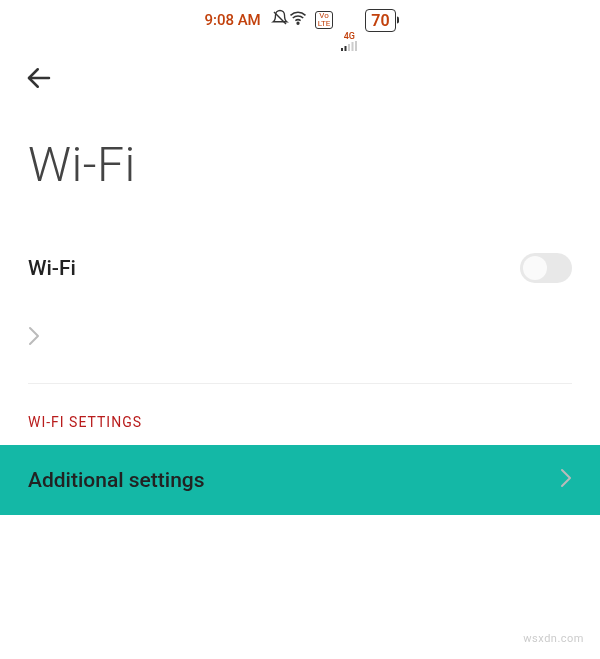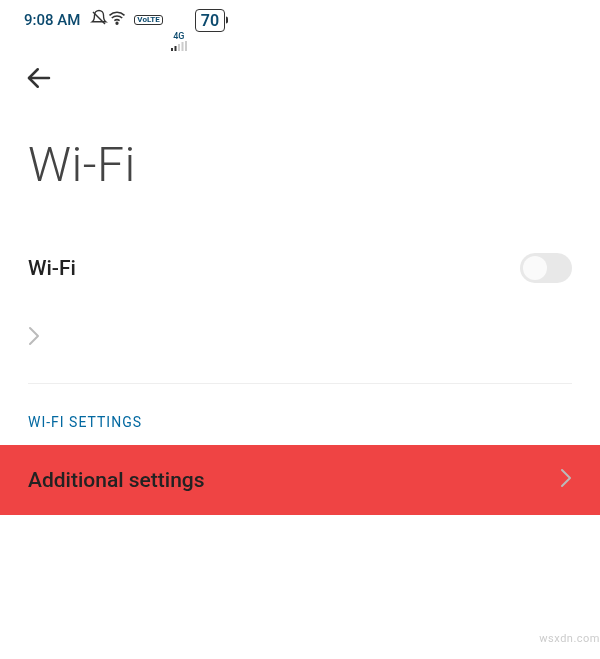--- a/index.html
+++ b/index.html
@@ -11,25 +11,25 @@
     body {
       width: 600px;
       height: 659px;
       background: #ffffff;
       position: relative;
     }
     .status-bar {
       height: 40px;
       display: flex;
       align-items: center;
-      justify-content: flex-start;
+      justify-content: center;
       padding: 0 24px;
       font-size: 15px;
       font-weight: 500;
-      color: #0c4a6e;
+      color: #c2410c;
     }
     .status-left {
       display: flex;
       align-items: center;
       gap: 10px;
     }
     .status-right {
       display: flex;
       align-items: center;
       gap: 8px;
@@ -51,23 +51,24 @@
       width: 2px;
       height: 7px;
       background: #333;
       border-radius: 0 2px 2px 0;
     }
     .volte-box {
       border: 1.5px solid #333;
       border-radius: 3px;
       padding: 0px 2px;
       font-size: 8px;
-      font-weight: 700;
+      font-weight: 400;
       line-height: 1;
       display: flex;
+      flex-direction: column;
       align-items: center;
     }
     .back-row {
       padding: 20px 24px 10px;
     }
     .back-arrow {
       width: 36px;
       height: 36px;
       display: flex;
       align-items: center;
@@ -113,31 +114,31 @@
       color: #bbb;
     }
     .divider {
       height: 1px;
       background: #eee;
       margin: 10px 28px 0;
     }
     .section-header {
       font-size: 14px;
       font-weight: 400;
-      color: #0369a1;
+      color: #b91c1c;
       letter-spacing: 1px;
       padding: 30px 28px 15px;
     }
     .highlighted {
-      background: #ef4444;
+      background: #14b8a6;
     }
     .watermark {
       position: absolute;
       bottom: 14px;
-      right: 0;
+      right: 16px;
       font-size: 11px;
       color: #ccc;
       letter-spacing: 0.5px;
     }
     .signal-group {
       display: flex;
       flex-direction: column;
       align-items: center;
       line-height: 1;
       margin-top: 42px;

